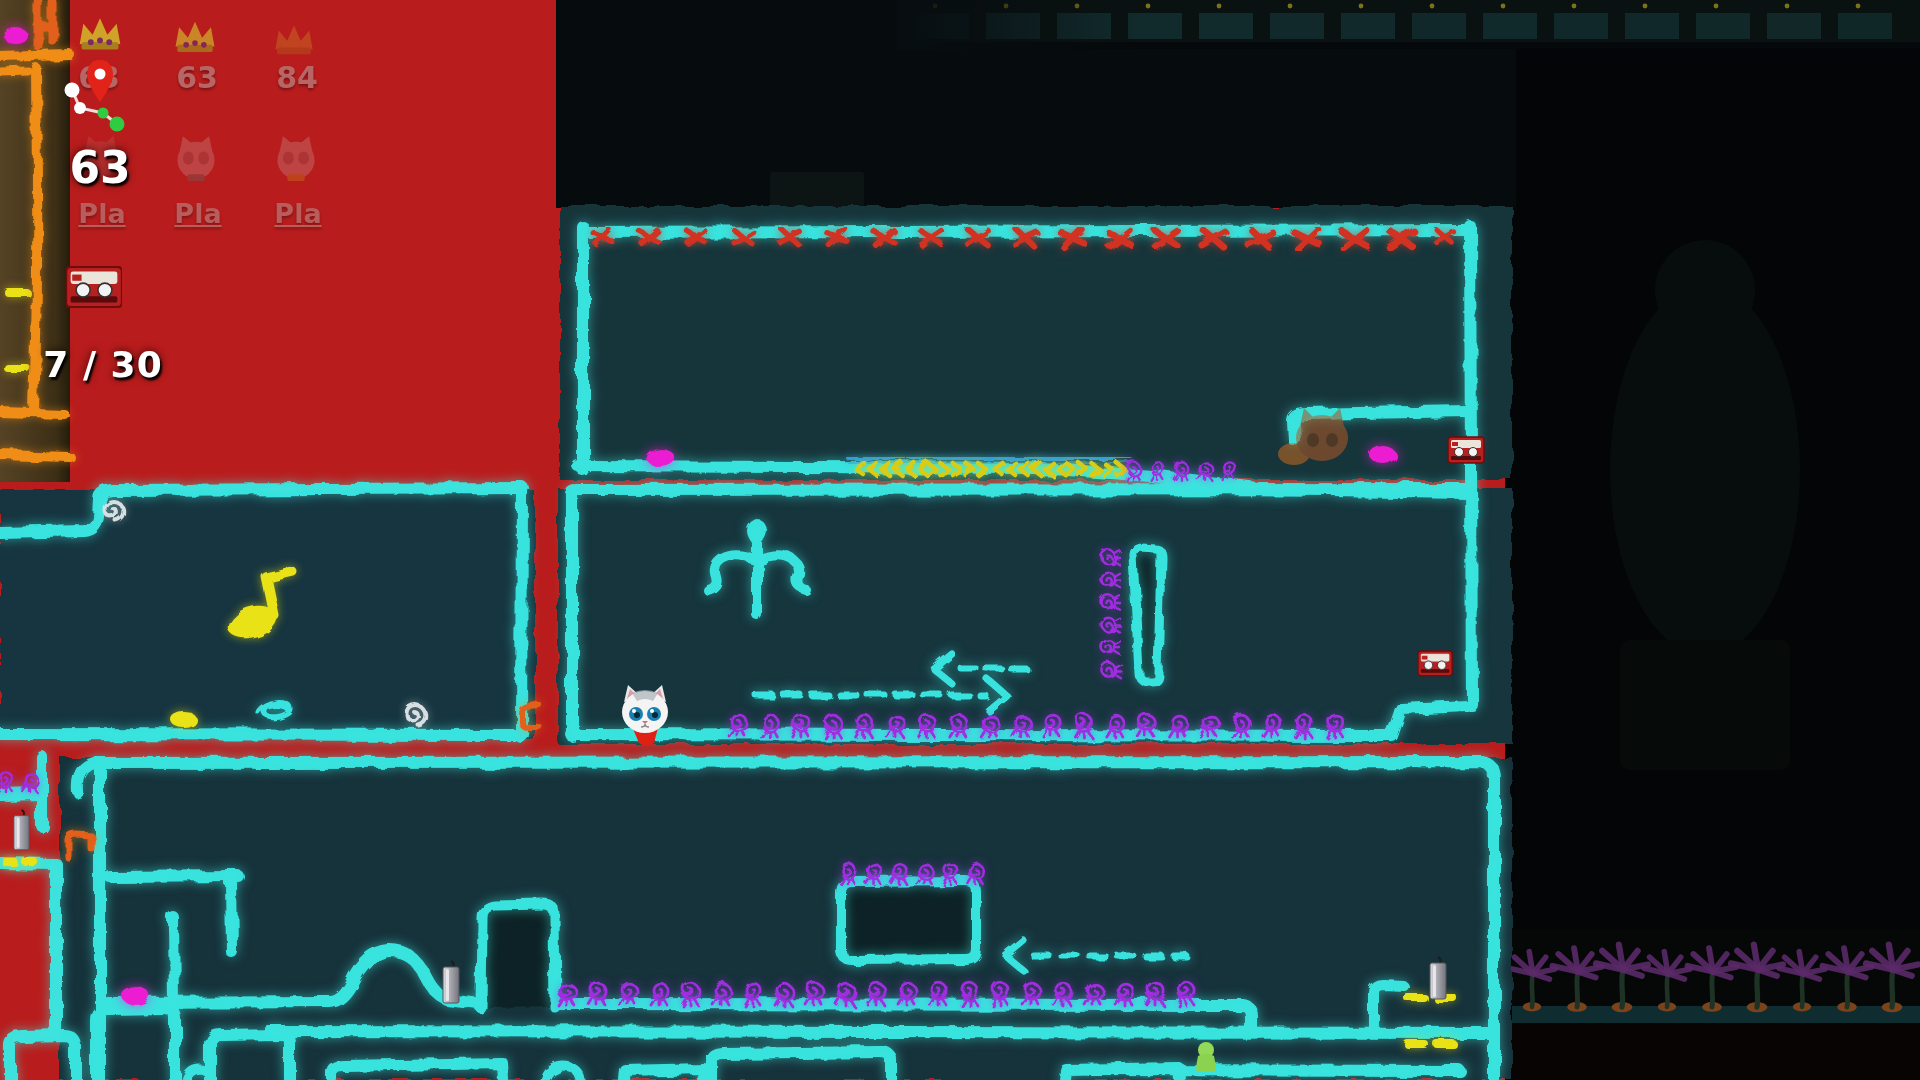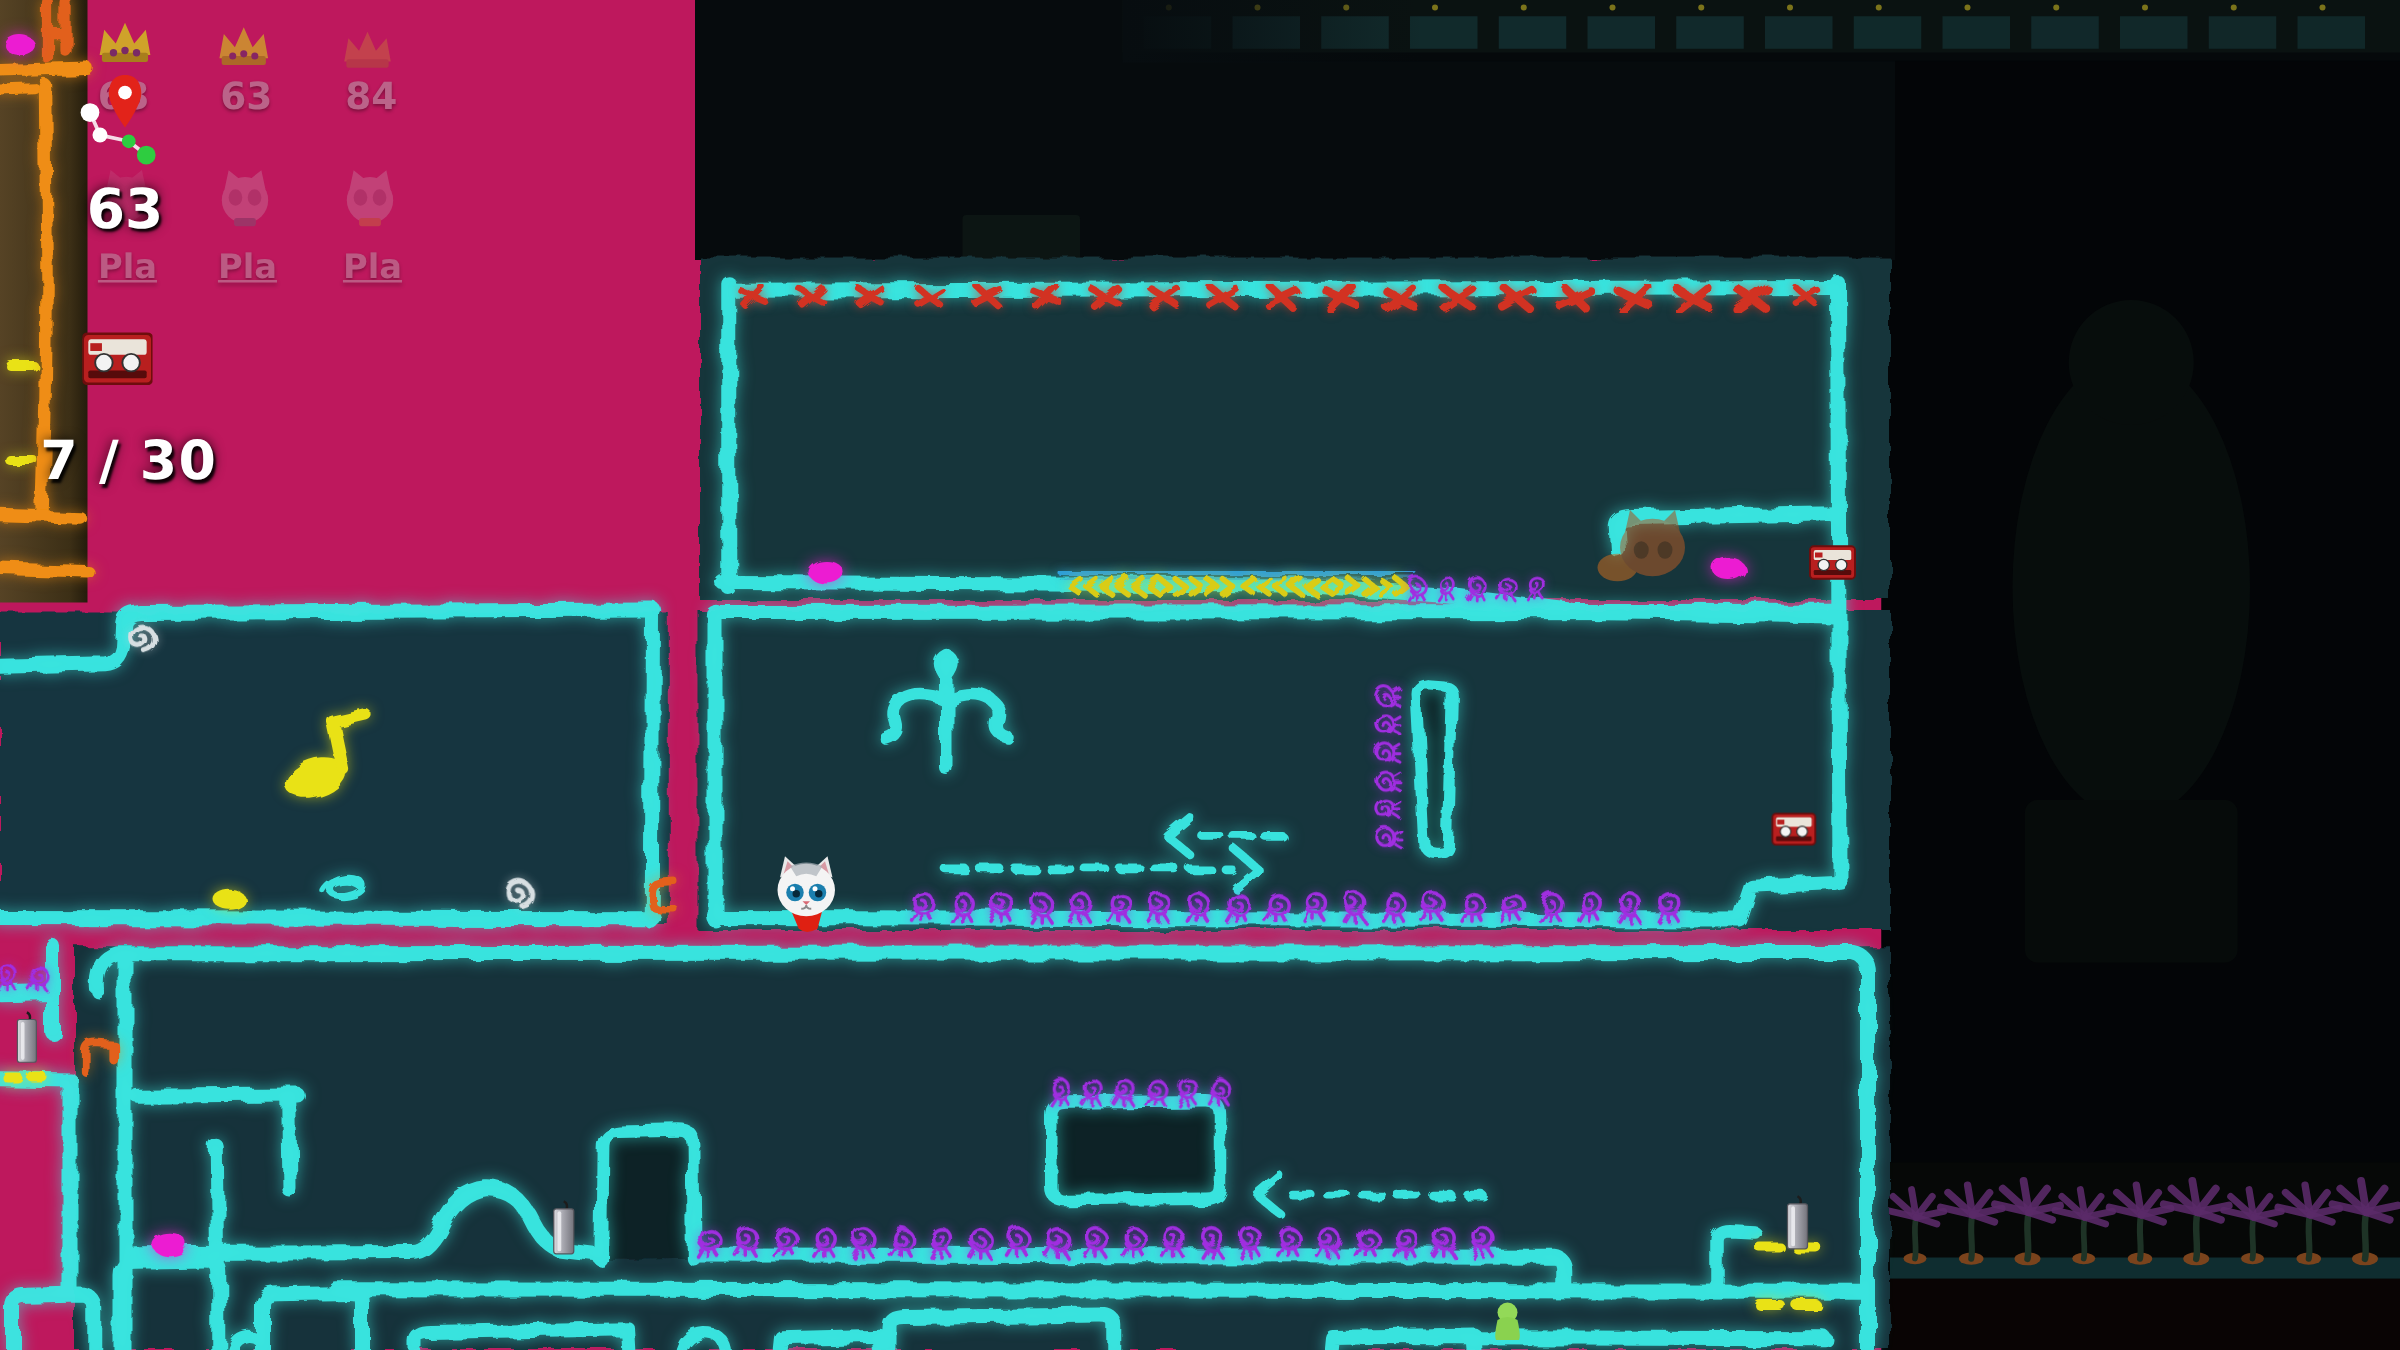--- a/index.html
+++ b/index.html
@@ -1,25 +1,25 @@
 <!DOCTYPE html>
 <html><head>
 <meta charset="utf-8">
 <style>
   html,body{margin:0;padding:0;background:#000;}
   body{width:1920px;height:1080px;overflow:hidden;font-family:"DejaVu Sans","Liberation Sans",sans-serif;}
-  #stage{position:relative;width:1920px;height:1080px;background:#be185d;}
+  #stage{position:relative;width:1920px;height:1080px;background:#b91c1c;}
   #scene{position:absolute;left:0;top:0;}
   .hud-abs{position:absolute;}
   .hud-text{color:#fff;font-weight:bold;text-align:center;
             text-shadow:2px 3px 2px rgba(0,0,0,.9),0 0 9px rgba(0,0,0,.8);}
   .dim{color:#b9bfbf;opacity:.45;filter:blur(.6px);font-weight:bold;text-align:center;
        text-shadow:0 2px 3px rgba(0,0,0,.8);}
   .score-big{font-size:44px;}
-  .counter{font-size:43px;letter-spacing:1px;}
+  .counter{font-size:36px;letter-spacing:1px;}
   .lb-score{font-size:30px;}
   .lb-name{font-size:27px;opacity:.4;text-decoration:underline;}
 </style>
 </head>
 <body>
 
 <div id="stage">
 
 <svg id="scene" width="1920" height="1080" viewBox="0 0 1920 1080">
   <defs>

